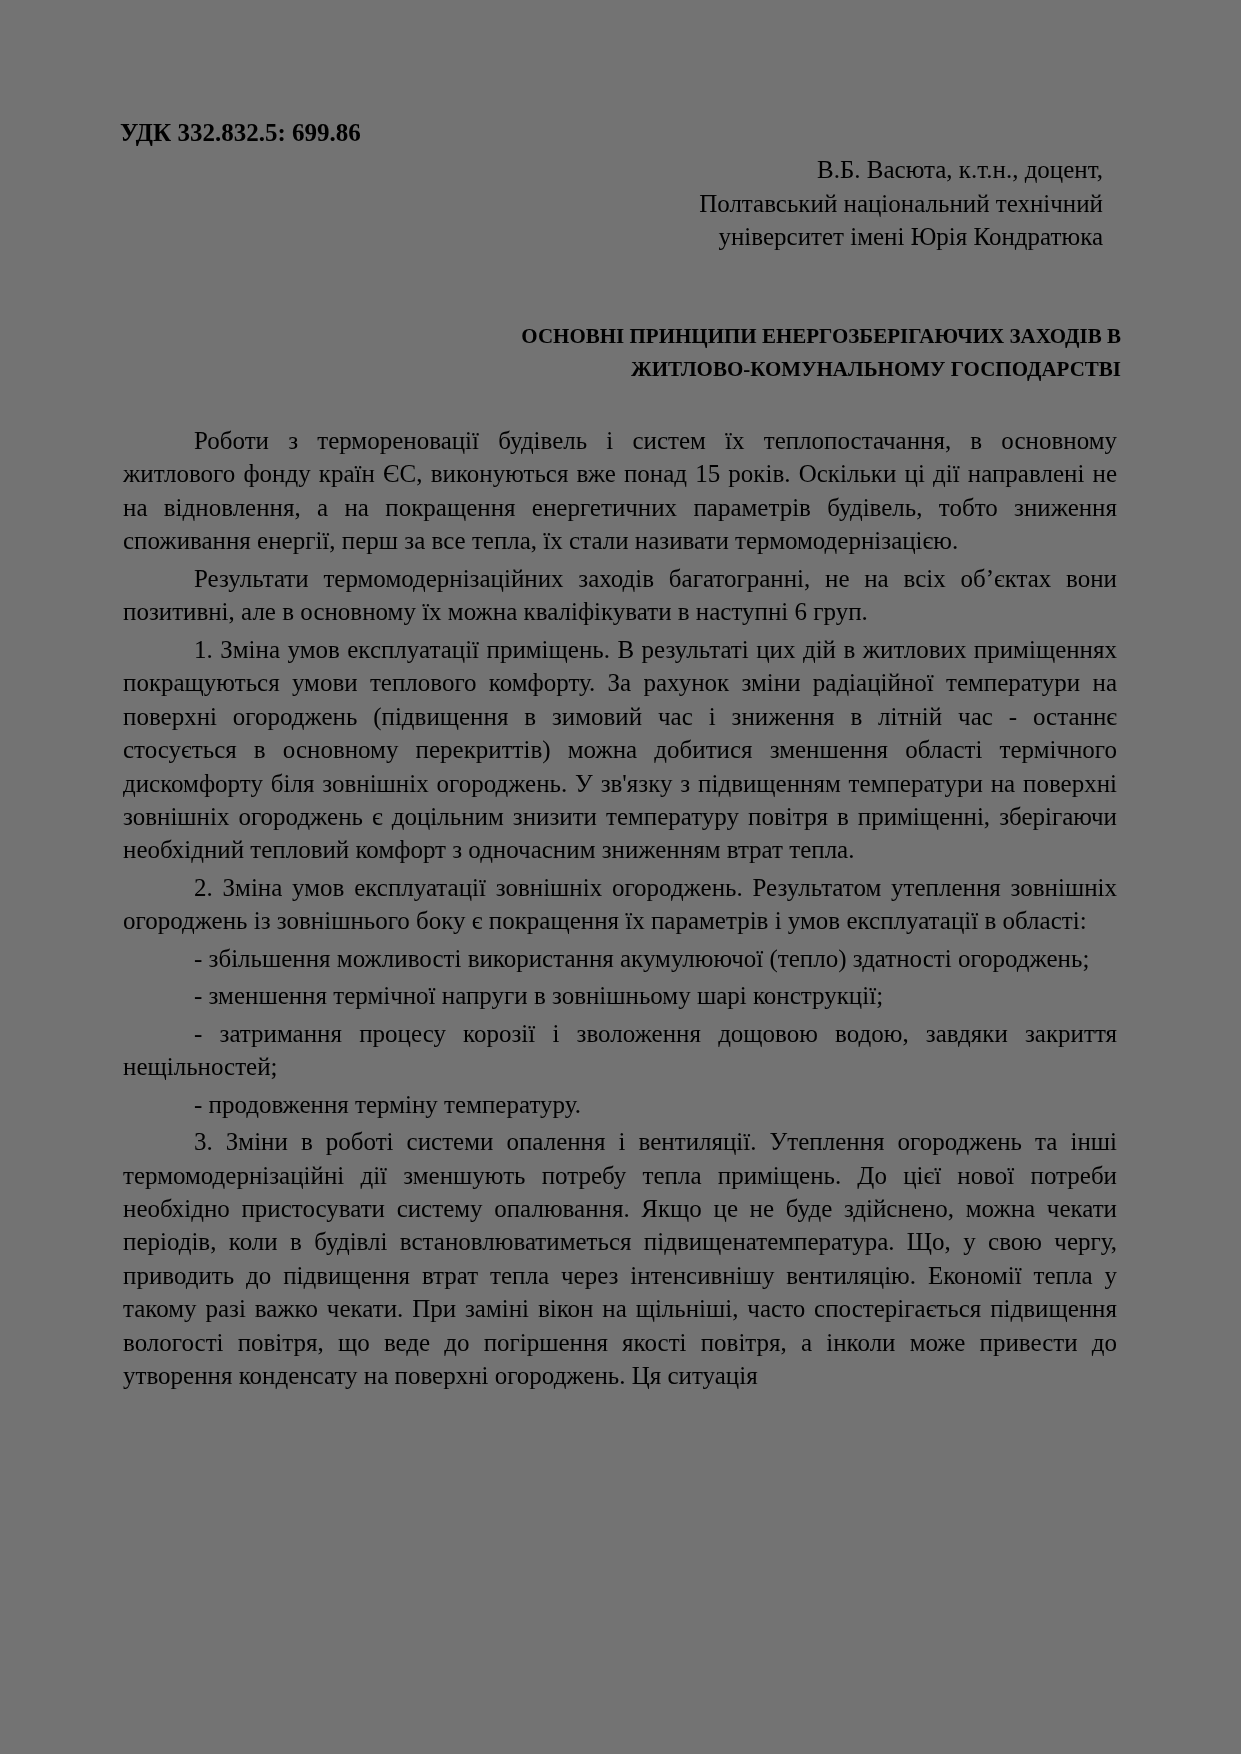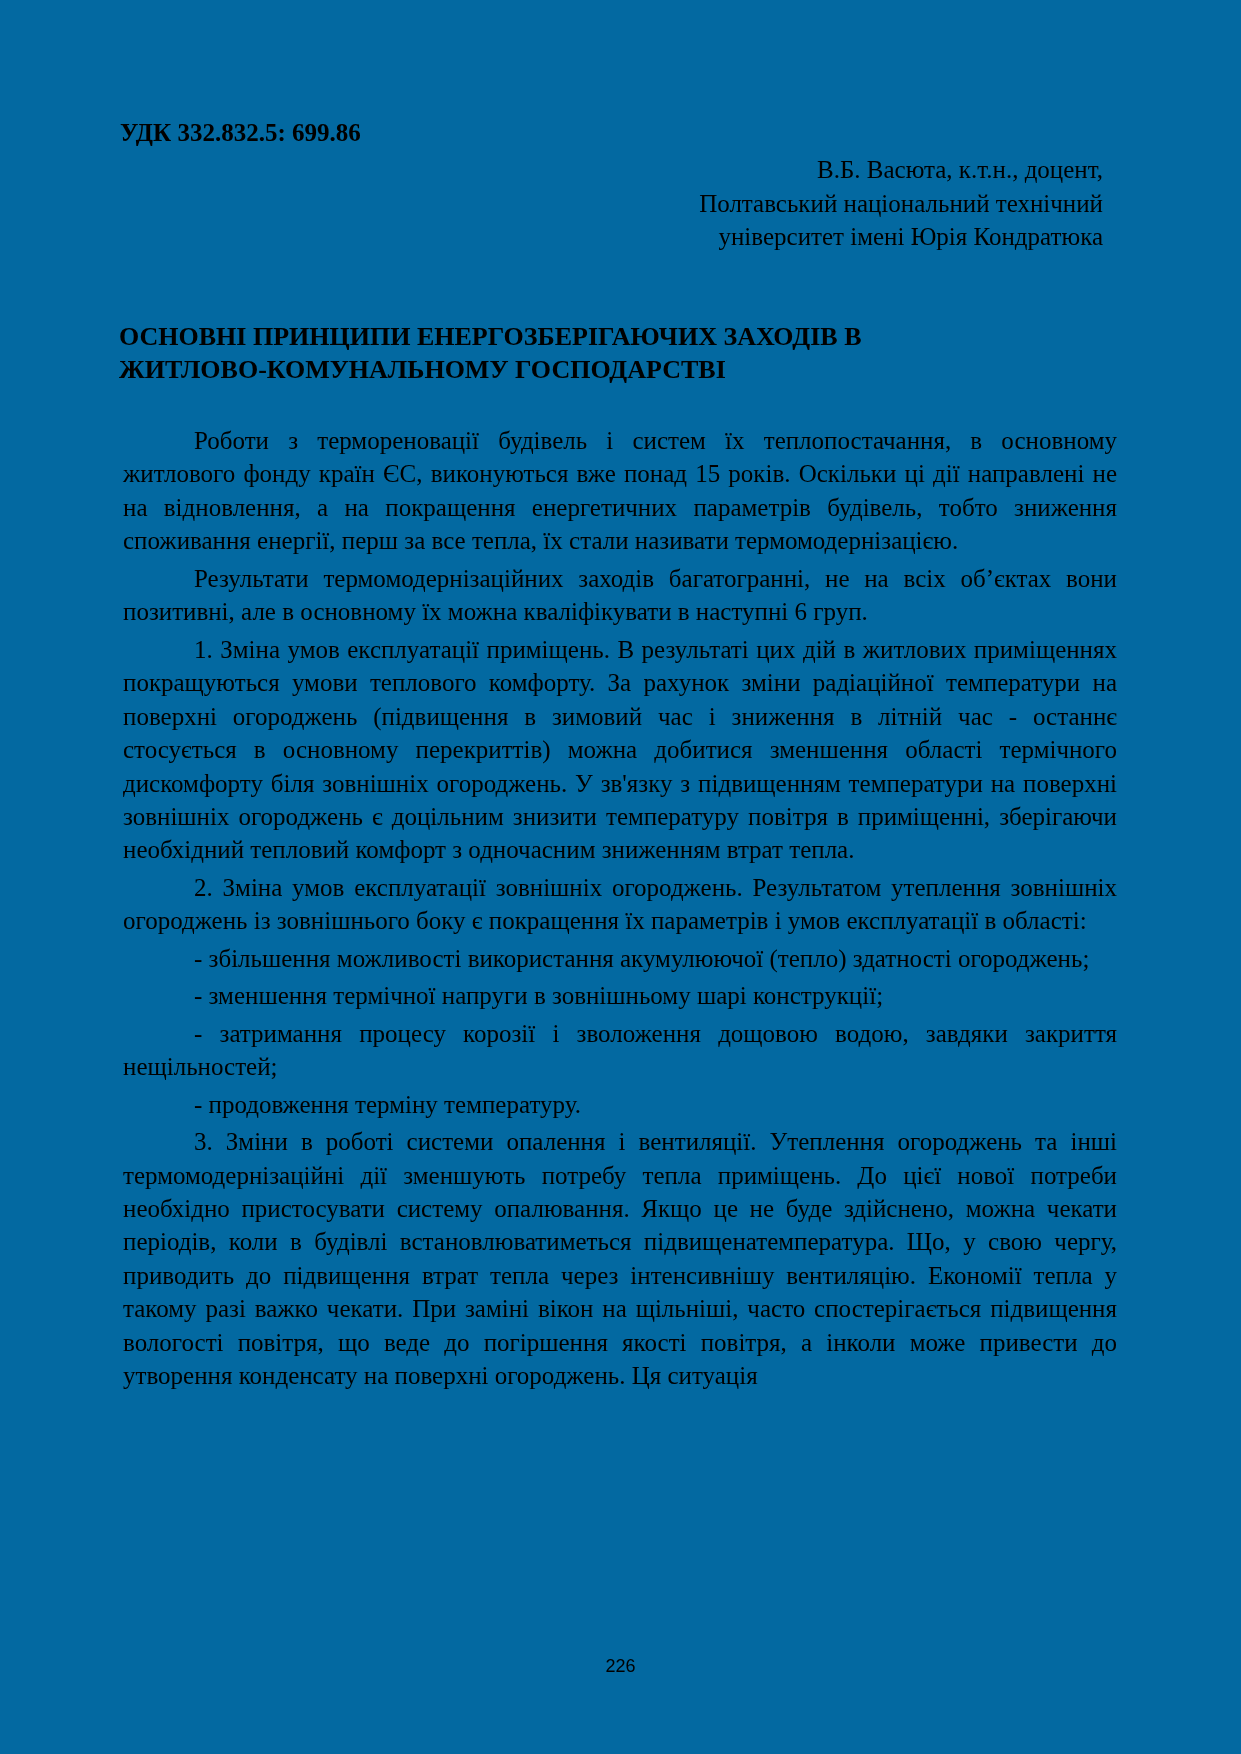--- a/index.html
+++ b/index.html
@@ -13,21 +13,21 @@
     position: relative;
     overflow: hidden;
     color: #000000;
     font-family: "Liberation Serif", "DejaVu Serif", serif;
   }
   .page {
     position: absolute;
     left: 0; top: 0;
     width: 1241px;
     height: 1754px;
-    background: #0369a1;
+    background: #737373;
   }
   .udc {
     position: absolute;
     left: 120px;
     top: 117px;
     font-weight: bold;
     font-size: 25px;
     line-height: 32px;
     white-space: nowrap;
   }
@@ -38,23 +38,23 @@
     text-align: right;
     font-size: 25px;
     line-height: 33.5px;
   }
   .authors div { white-space: nowrap; margin-left: 40px; }
   .title {
     position: absolute;
     left: 119px;
     width: 1002px;
     top: 320px;
-    text-align: left;
+    text-align: right;
     font-weight: bold;
-    font-size: 26px;
+    font-size: 21px;
     line-height: 33px;
   }
   .title div { white-space: nowrap; }
   .body {
     position: absolute;
     left: 119px;
     top: 420px;
     width: 1002px;
     font-size: 25px;
     line-height: 33.45px;
@@ -98,15 +98,14 @@
     <p>Результати термомодернізаційних заходів багатогранні, не на всіх об’єктах вони позитивні, але в основному їх можна кваліфікувати в наступні 6 груп.</p>
     <p>1. Зміна умов експлуатації приміщень. В результаті цих дій в житлових приміщеннях покращуються умови теплового комфорту. За рахунок зміни радіаційної температури на поверхні огороджень (підвищення в зимовий час і зниження в літній час - останнє стосується в основному перекриттів) можна добитися зменшення області термічного дискомфорту біля зовнішніх огороджень. У зв'язку з підвищенням температури на поверхні зовнішніх огороджень є доцільним знизити температуру повітря в приміщенні, зберігаючи необхідний тепловий комфорт з одночасним зниженням втрат тепла.</p>
     <p>2. Зміна умов експлуатації зовнішніх огороджень. Результатом утеплення зовнішніх огороджень із зовнішнього боку є покращення їх параметрів і умов експлуатації в області:</p>
     <p>- збільшення можливості використання акумулюючої (тепло) здатності огороджень;</p>
     <p>- зменшення термічної напруги в зовнішньому шарі конструкції;</p>
     <p>- затримання процесу корозії і зволоження дощовою водою, завдяки закриття нещільностей;</p>
     <p>- продовження терміну температуру.</p>
     <p>3. Зміни в роботі системи опалення і вентиляції. Утеплення  огороджень та інші термомодернізаційні дії зменшують потребу тепла приміщень. До цієї нової потреби необхідно пристосувати систему опалювання. Якщо це не буде здійснено, можна чекати періодів, коли в будівлі встановлюватиметься підвищенатемпература. Що, у свою чергу, приводить до підвищення втрат тепла через інтенсивнішу вентиляцію. Економії тепла у такому разі важко чекати. При заміні вікон на щільніші, часто спостерігається підвищення вологості повітря, що веде до погіршення якості повітря, а інколи може привести до утворення конденсату на поверхні огороджень. Ця ситуація</p>
   </div>
 
-  <div class="page-number">226</div>
 
 </div>
 
 </body></html>

